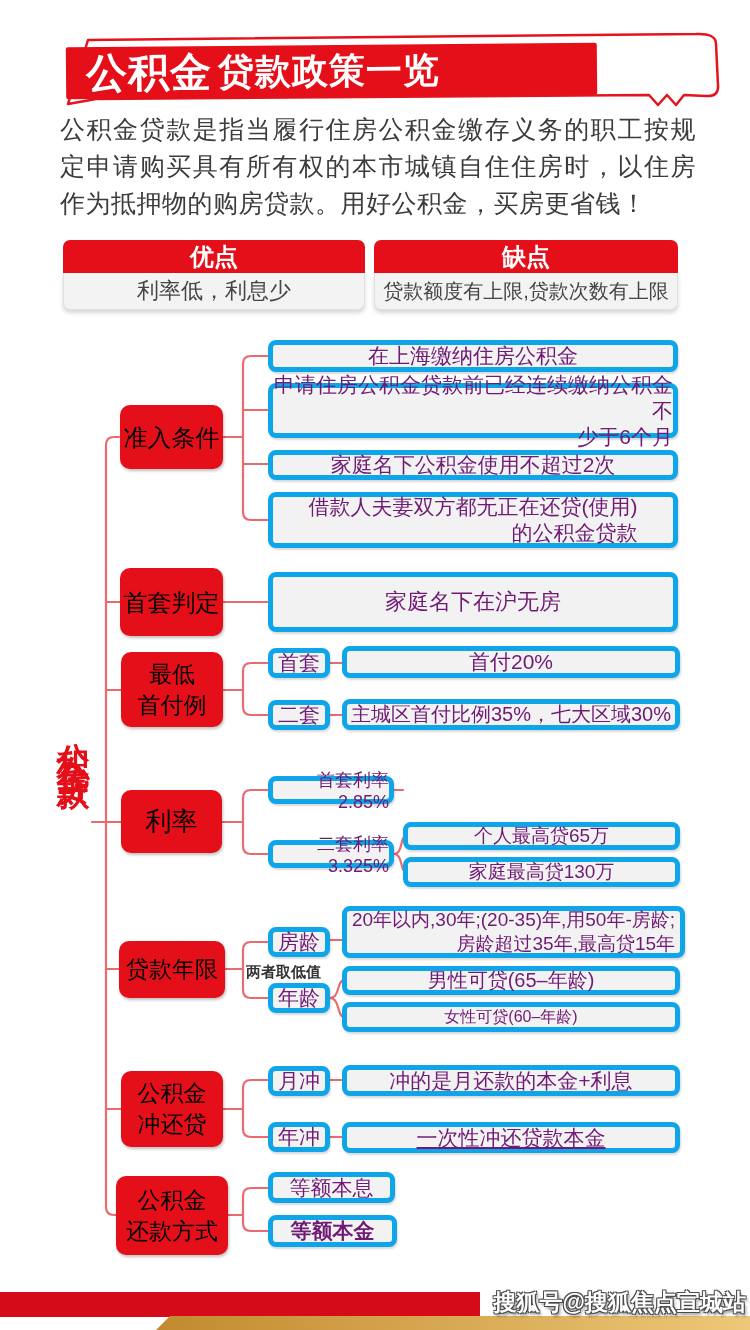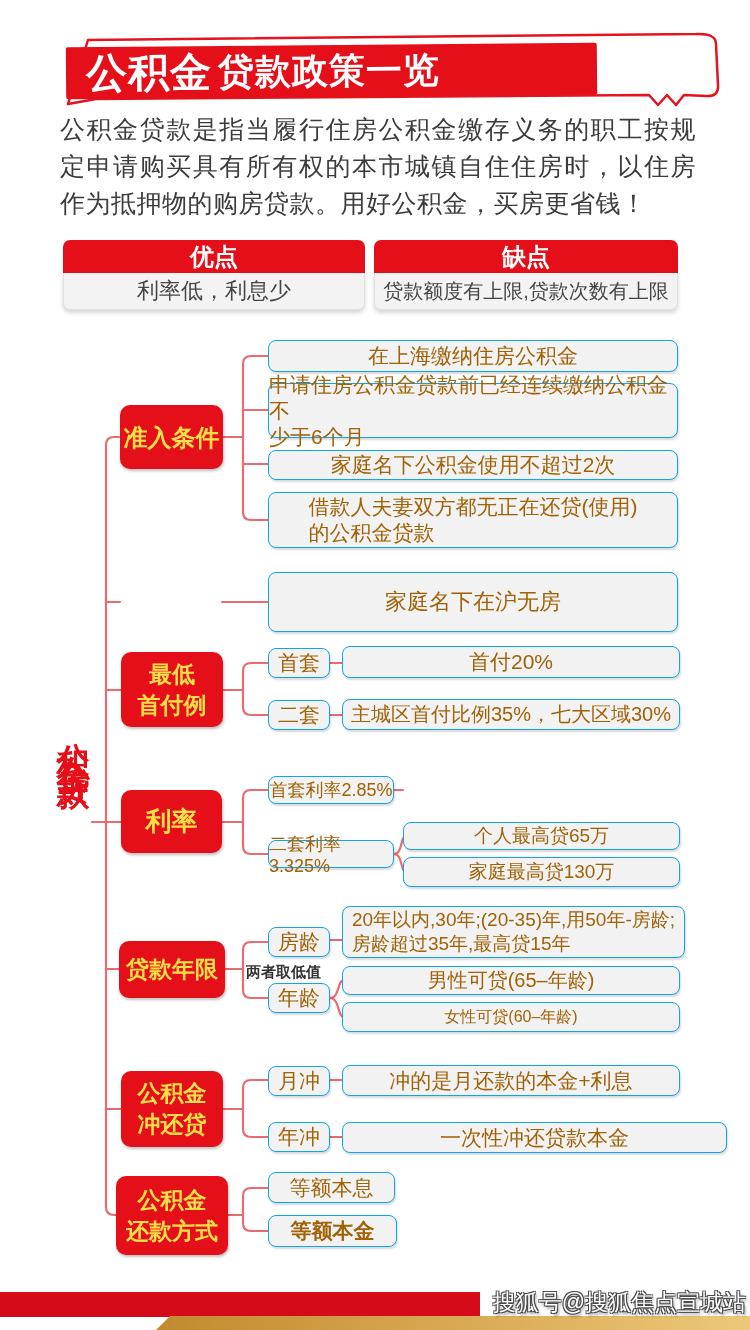--- a/index.html
+++ b/index.html
@@ -20,38 +20,38 @@
   
   .card{position:absolute;}
   .card-head{height:33px;background:#e50f1a;color:#fff;font-size:24px;font-weight:700;
              display:flex;align-items:center;justify-content:center;border-radius:7px 7px 0 0;}
   .card-body{height:37px;background:#f3f3f3;border:1px solid #e0e0e0;border-top:none;
              color:#454545;display:flex;align-items:center;justify-content:center;
              border-radius:0 0 7px 7px;box-shadow:0 3px 4px rgba(0,0,0,.16);box-sizing:border-box;}
 
   
   .lines{position:absolute;left:0;top:0;}
-  .node{position:absolute;background:#e50f1a;color:#fde047;font-weight:700;border-radius:10px;
+  .node{position:absolute;background:#e50f1a;color:#000000;font-weight:400;border-radius:10px;
         display:flex;align-items:center;justify-content:center;text-align:center;
         white-space:pre-line;box-shadow:1px 2px 3px rgba(0,0,0,.25);line-height:31px;}
-  .leaf{position:absolute;background:#f2f2f2;border:1px solid #0ea5e9;border-radius:8px;
-        box-shadow:1px 2px 2px rgba(0,0,0,.15);color:#a16207;
-        display:flex;align-items:center;justify-content:center;text-align:left;
+  .leaf{position:absolute;background:#f2f2f2;border:5px solid #0ea5e9;border-radius:8px;
+        box-shadow:1px 2px 2px rgba(0,0,0,.15);color:#701a75;
+        display:flex;align-items:center;justify-content:center;text-align:right;
         white-space:pre-line;box-sizing:border-box;}
   .root-label{position:absolute;left:50px;top:716px;height:214px;writing-mode:vertical-rl;
               text-orientation:upright;color:#e50f1a;font-size:33px;font-weight:900;
               letter-spacing:9px;display:flex;align-items:center;}
   .note{position:absolute;color:#333;font-weight:700;font-size:15px;}
 
   
   .footer-red{position:absolute;left:0;top:1292px;width:480px;height:25px;background:#d60b1a;}
   .footer-gold{position:absolute;left:156px;top:1316px;width:594px;height:14px;
                background:linear-gradient(90deg,#c28a2e,#edc878);
                clip-path:polygon(14px 0,100% 0,100% 100%,0 100%);}
-  .watermark{position:absolute;right:4px;top:1287px;color:#fff;font-size:23px;font-weight:400;
+  .watermark{position:absolute;right:4px;top:1287px;color:#fff;font-size:23px;font-weight:700;
              text-shadow:1px 1px 0 #4a4a4a,-1px -1px 0 #4a4a4a,1px -1px 0 #4a4a4a,
                          -1px 1px 0 #4a4a4a,2px 3px 3px rgba(0,0,0,.45);}
 </style>
 </head>
 <body>
 
 <div id="stage">
 
   <svg class="frame-svg" width="750" height="200" viewBox="0 0 750 200">
     <path d="M88,40 L696,34 Q716,33 716,44 L718,85 Q719,97 706,96 L684,95 L676,105 L667,95 L658,105 L649,95 L96,99 L68,104 Z" fill="none" stroke="#e5131e" stroke-width="2.5" stroke-linejoin="round"></path>
@@ -115,20 +115,21 @@
         <path d="M330,1137 H342"></path>
 
       <path d="M228,1215 H243"></path>
       <path d="M268,1188 H251 Q243,1188 243,1196 V1223 Q243,1231 251,1231 H268"></path>
     </g>
   </svg>
 
   <div class="root-label">公积金贷款</div>
 
   <div class="node" style="left:120px;top:405px;width:103px;height:64px;font-size:24px;">准入条件</div>
+  <div class="node" style="left:120px;top:568px;width:103px;height:68px;font-size:24px;">首套判定</div>
   <div class="node" style="left:121px;top:652px;width:102px;height:75px;font-size:23px;">最低
 首付例</div>
   <div class="node" style="left:121px;top:790px;width:101px;height:63px;font-size:26px;">利率</div>
   <div class="node" style="left:119px;top:941px;width:106px;height:57px;font-size:23px;">贷款年限</div>
   <div class="node" style="left:121px;top:1071px;width:102px;height:76px;font-size:23px;">公积金
 冲还贷</div>
   <div class="node" style="left:116px;top:1176px;width:112px;height:79px;font-size:23px;">公积金
 还款方式</div>
 
   <div class="leaf" style="left:268px;top:340px;width:410px;height:32px;font-size:21px;">在上海缴纳住房公积金</div>
@@ -154,21 +155,21 @@
   <div class="leaf" style="left:342px;top:906px;width:343px;height:52px;font-size:19px;line-height:24px;">20年以内,30年;(20-35)年,用50年-房龄;
 房龄超过35年,最高贷15年</div>
   <div class="note" style="left:246px;top:963px;">两者取低值</div>
   <div class="leaf" style="left:268px;top:983px;width:62px;height:30px;font-size:21px;">年龄</div>
   <div class="leaf" style="left:342px;top:966px;width:338px;height:29px;font-size:20px;">男性可贷(65–年龄)</div>
   <div class="leaf" style="left:342px;top:1002px;width:338px;height:30px;font-size:16px;">女性可贷(60–年龄)</div>
 
   <div class="leaf" style="left:268px;top:1066px;width:62px;height:30px;font-size:21px;">月冲</div>
   <div class="leaf" style="left:342px;top:1065px;width:338px;height:31px;font-size:21px;">冲的是月还款的本金+利息</div>
   <div class="leaf" style="left:268px;top:1122px;width:62px;height:30px;font-size:21px;">年冲</div>
-  <div class="leaf" style="left:342px;top:1122px;width:385px;height:31px;font-size:21px;">一次性冲还贷款本金</div>
+  <div class="leaf" style="left:342px;top:1122px;width:338px;height:31px;font-size:21px;text-decoration:underline;">一次性冲还贷款本金</div>
 
   <div class="leaf" style="left:268px;top:1172px;width:127px;height:31px;font-size:21px;">等额本息</div>
   <div class="leaf" style="left:268px;top:1215px;width:129px;height:32px;font-size:21px;font-weight:bold;">等额本金</div>
 
   <div class="footer-red"></div>
   <div class="footer-gold"></div>
   <div class="watermark">搜狐号@搜狐焦点宣城站</div>
 
 </div>
 

